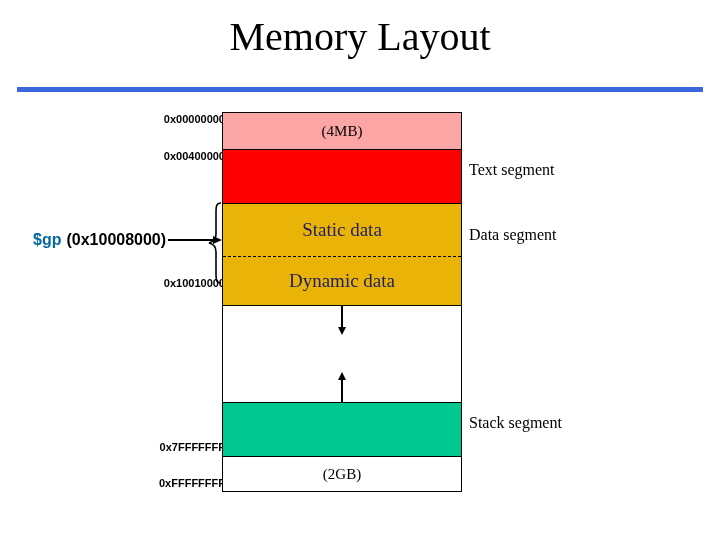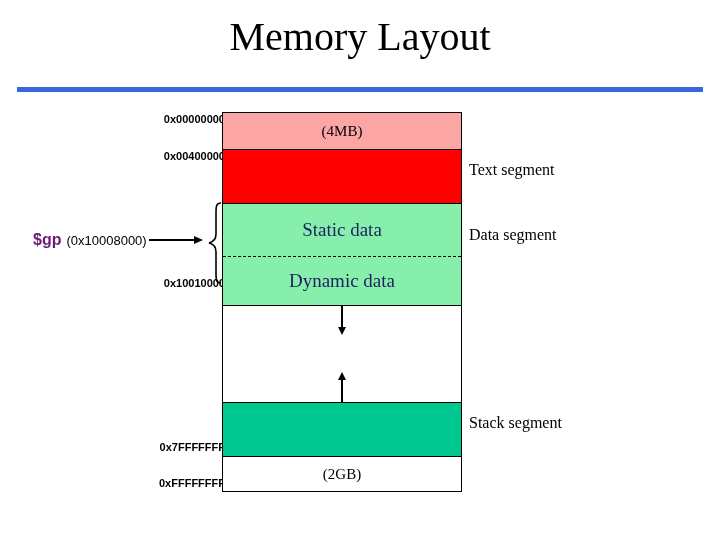--- a/index.html
+++ b/index.html
@@ -101,22 +101,22 @@
     height: 18px;
     display: flex;
     align-items: center;
   }
   .gp-reg {
     font-weight: bold;
     font-size: 16px;
     margin-right: 5px;
   }
   .gp-addr {
-    font-weight: normal;
-    font-size: 13px;
+    font-weight: bold;
+    font-size: 16px;
     color: #000000;
     margin-right: 2px;
   }
   .gp-arrow { display: block; }
   .brace {
     position: absolute;
     left: 206px;
     top: 201px;
   }
   
@@ -141,41 +141,41 @@
 
   <div class="title-rule" style="background-color: rgb(58, 103, 219);"></div>
 
   <div class="addr addr-top">0x00000000</div>
   <div class="addr addr-text">0x00400000</div>
   <div class="addr addr-dynamic">0x10010000</div>
   <div class="addr addr-stack-end">0x7FFFFFFF</div>
   <div class="addr addr-bottom">0xFFFFFFFF</div>
 
   <div class="gp-row">
-    <span class="gp-reg" style="color: #701a75;">$gp</span>
+    <span class="gp-reg" style="color: #0369a1;">$gp</span>
     <span class="gp-addr">(0x10008000)</span>
     <svg class="gp-arrow" width="56" height="12" viewBox="0 0 56 12">
       <line x1="0" y1="6" x2="46" y2="6" stroke="#000" stroke-width="2"></line>
       <polygon points="45,2 45,10 54,6" fill="#000"></polygon>
     </svg>
   </div>
 
   <svg class="brace" width="17" height="84" viewBox="0 0 17 84">
     <path d="M 15 2 C 10 2 10 6 10 12 L 10 33 C 10 39 7 41 3 42 C 7 43 10 45 10 51 L 10 72 C 10 78 10 82 15 82" fill="none" stroke="#000" stroke-width="1.6"></path>
   </svg>
 
   <div class="memory-box">
 
     <div class="seg seg-reserved-top">
       <span class="size-label">(4MB)</span>
     </div>
 
     <div class="seg seg-text" style="background-color: rgb(255, 0, 0);"></div>
 
-    <div class="seg seg-data" style="background-color: #86efac;">
+    <div class="seg seg-data" style="background-color: #eab308;">
       <div class="data-half data-static" style="color: rgb(31, 31, 96);">
         <span>Static data</span>
       </div>
       <div class="data-half data-dynamic" style="color: rgb(31, 31, 96);">
         <span>Dynamic data</span>
       </div>
     </div>
 
     <div class="seg seg-free">
       <svg class="free-arrows" viewBox="0 0 238 96">

